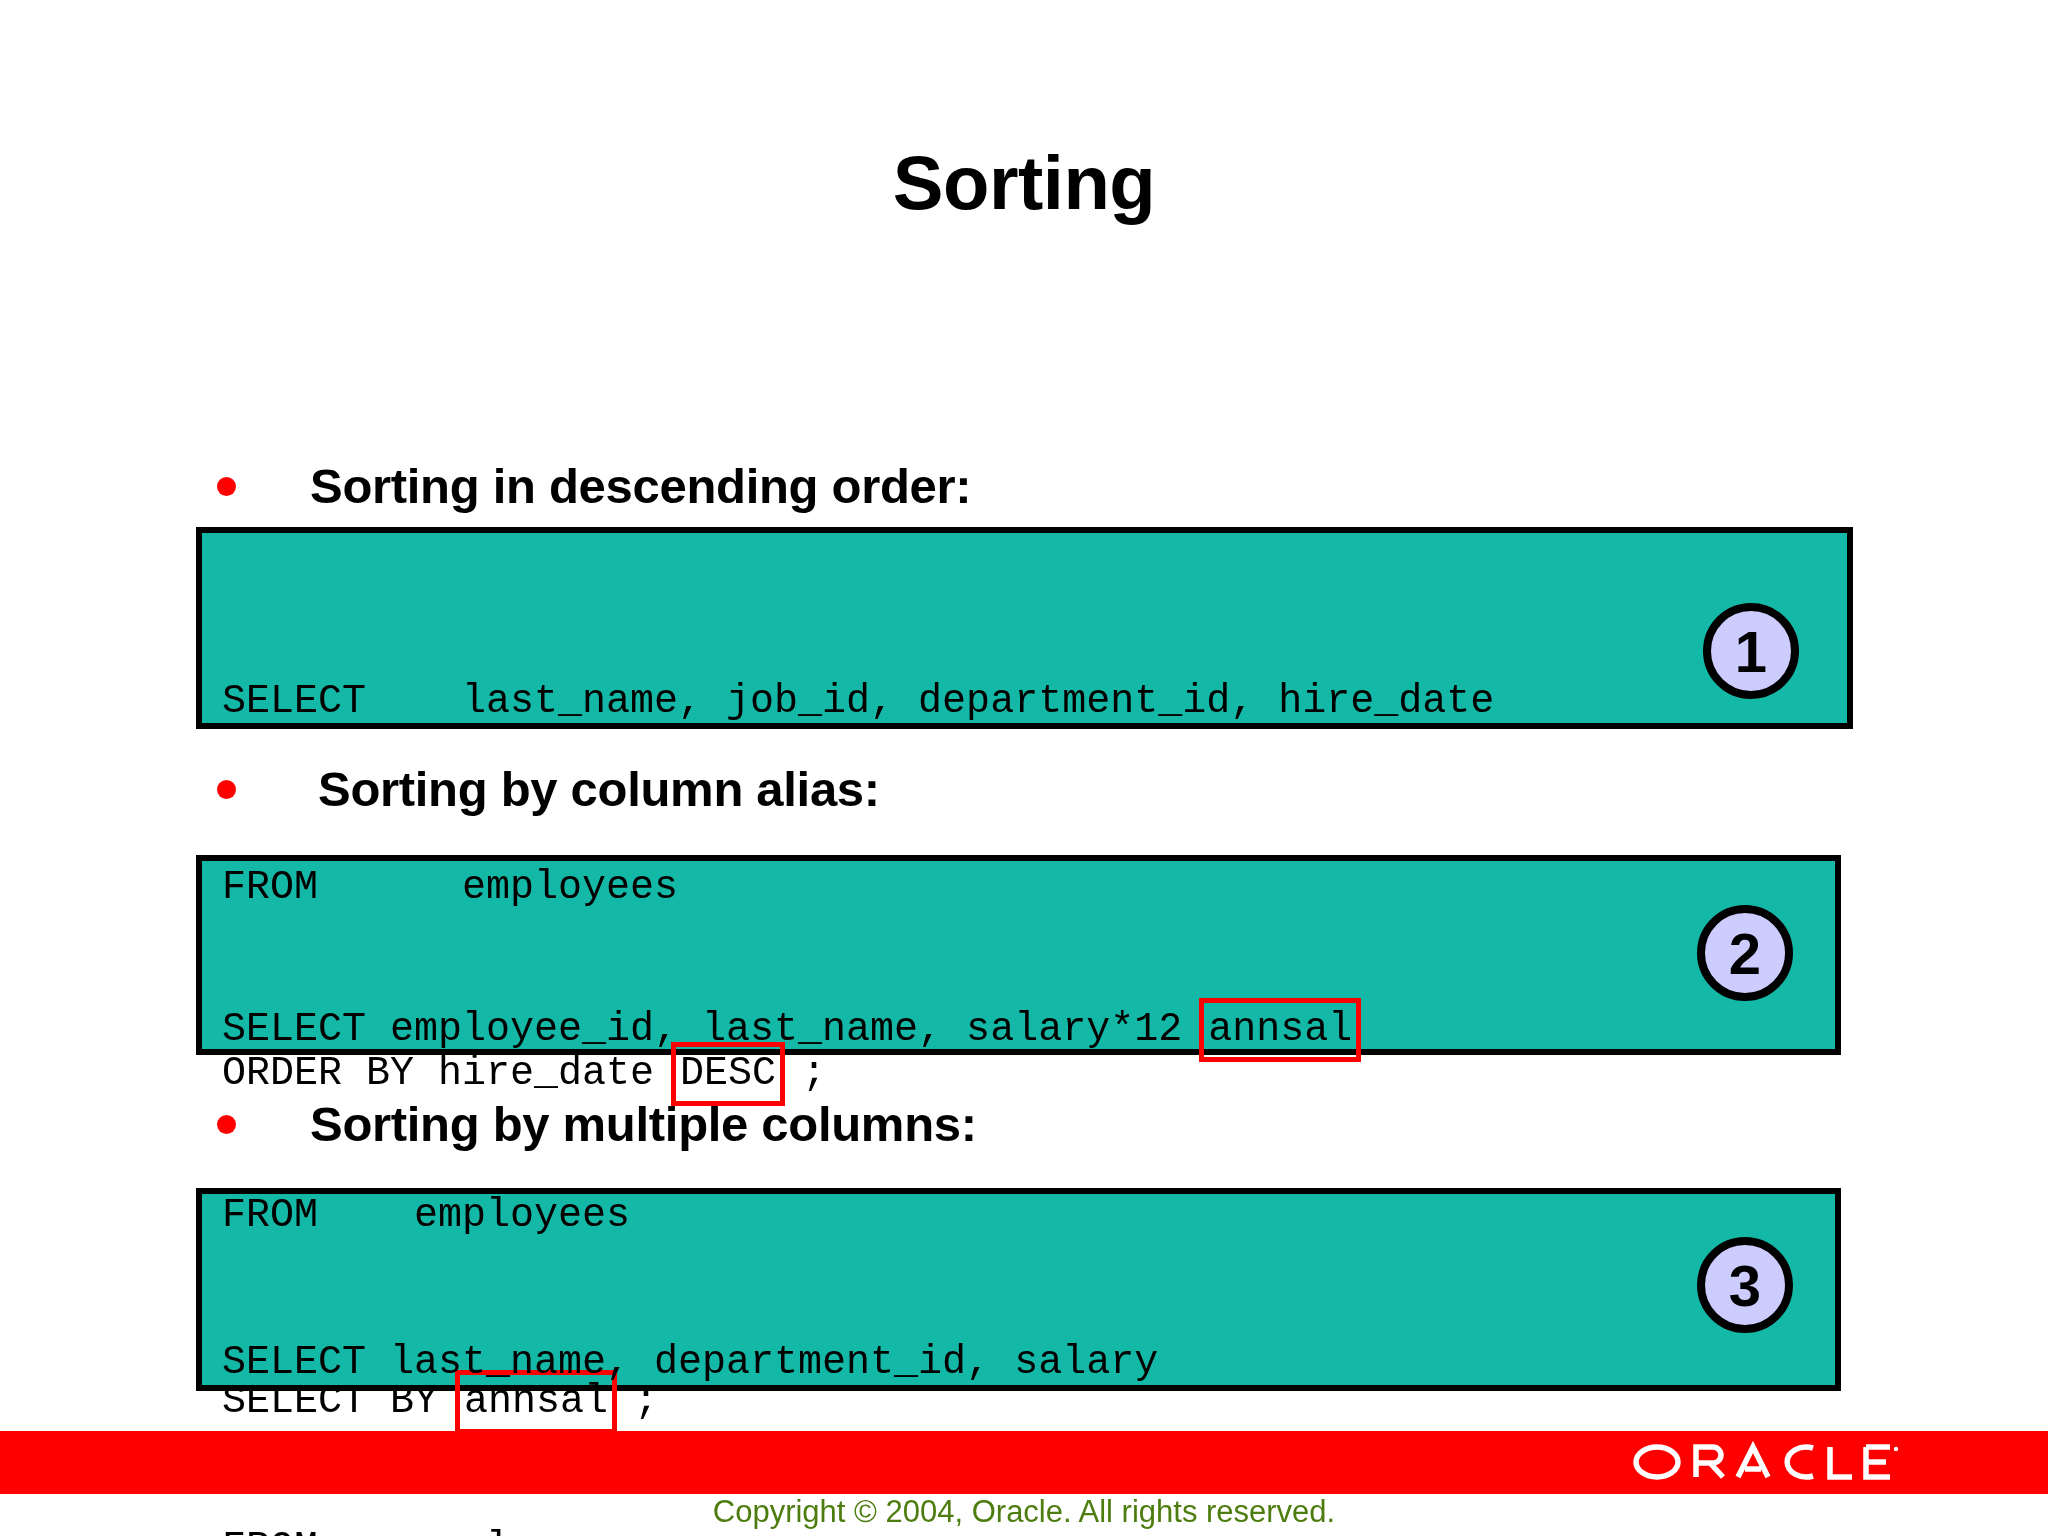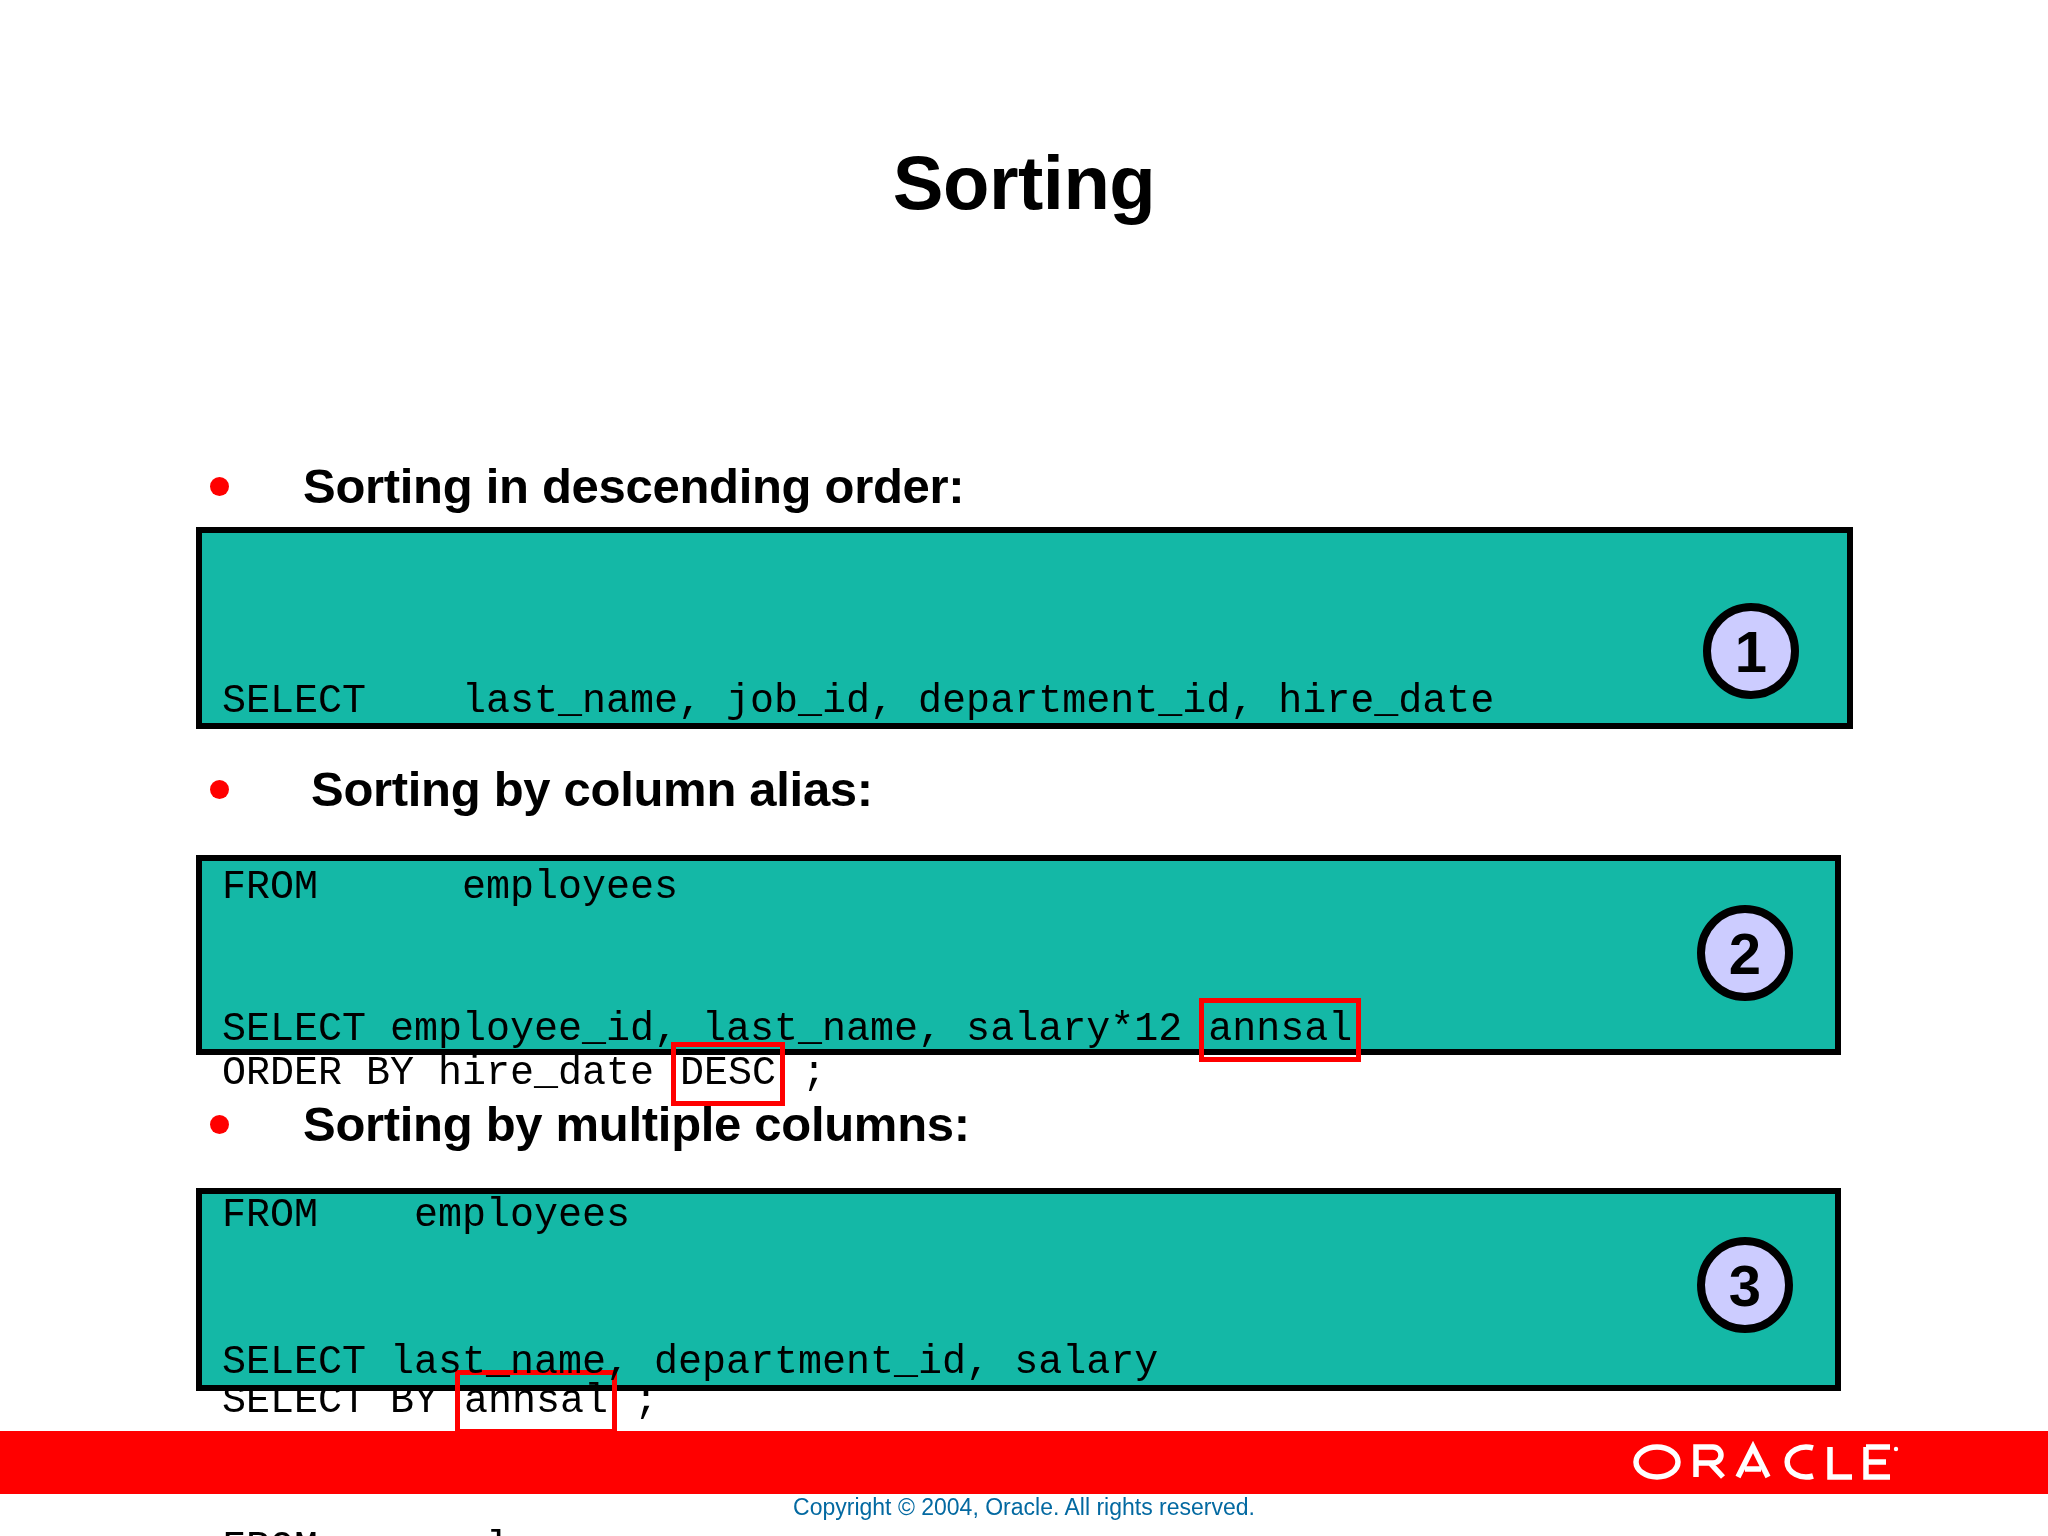--- a/index.html
+++ b/index.html
@@ -27,21 +27,21 @@
     font-size: 76px;
     line-height: 1.0;
     color: #000000;
     letter-spacing: -0.5px;
     margin-top: 37px;
   }
 
   
   .bullet-row {
     position: absolute;
-    left: 210px;
+    left: 217px;
     display: flex;
     align-items: center;
     height: 62px;
   }
   .bullet-dot {
     width: 19px;
     height: 19px;
     border-radius: 50%;
     background: #FF0000;
     flex: 0 0 auto;
@@ -134,22 +134,22 @@
     z-index: 3;
   }
   .oracle-logo svg { display: block; }
   .copyright {
     position: absolute;
     left: 0;
     top: 1494px;
     width: 2048px;
     text-align: center;
     font-family: "Liberation Sans", sans-serif;
-    font-size: 23px;
-    color: #0369a1;
+    font-size: 31px;
+    color: #4d7c0f;
   }
 </style>
 </head>
 <body>
 
 <div class="slide-title">Sorting</div>
 
 <div class="bullet-row" id="bullet-1">
   <span class="bullet-dot"></span>
   <span class="bullet-text">Sorting in descending order:</span>

